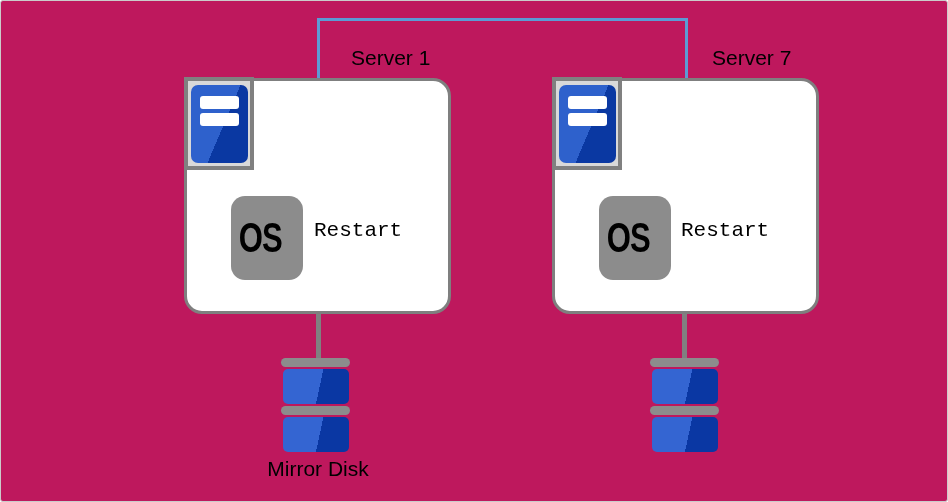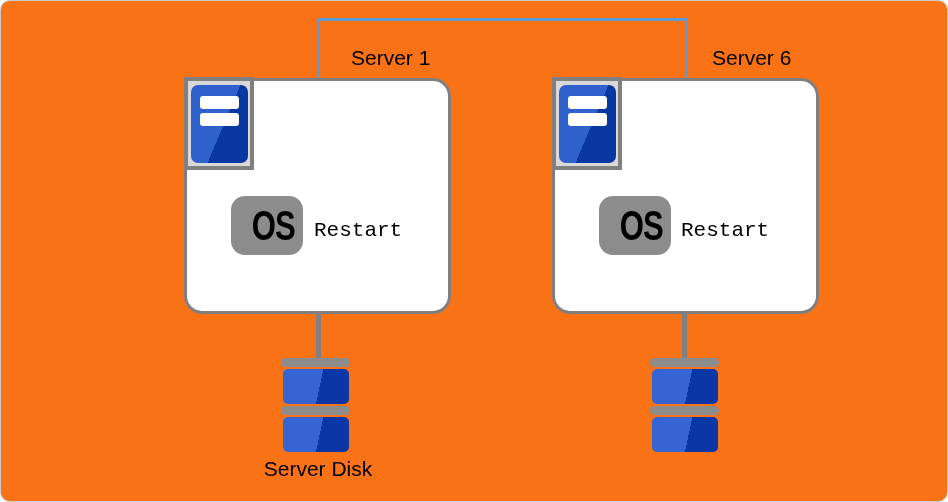--- a/index.html
+++ b/index.html
@@ -1,18 +1,18 @@
 <!DOCTYPE html>
 <html><head>
 <meta charset="utf-8">
 <style>
   html,body { margin:0; padding:0; background:#fff; }
   .canvas {
     position:relative; width:948px; height:502px; box-sizing:border-box;
-    background:#f97316; border:1px solid #cbcbcb; border-radius:10px;
+    background:#be185d; border:1px solid #cbcbcb; border-radius:3px;
     font-family:"Liberation Sans", sans-serif; color:#000; overflow:hidden;
   }
 
   
   .link-h { position:absolute; left:316px; top:17px; width:371px; height:3px; background:#5B9BD5; }
   .link-v { position:absolute; top:17px; width:3px; height:61px; background:#5B9BD5; }
   .link-v.left  { left:316px; }
   .link-v.right { left:684px; }
 
   
@@ -42,23 +42,23 @@
   }
   .tower .bar {
     position:absolute; left:9px; width:39px; height:13px;
     background:#ffffff; border-radius:3px;
   }
   .tower .bar.b1 { top:11px; }
   .tower .bar.b2 { top:28px; }
 
   
   .os-badge {
-    position:absolute; top:195px; width:72px; height:59px;
+    position:absolute; top:195px; width:72px; height:84px;
     background:#8C8C8C; border-radius:14px;
-    display:flex; align-items:center; justify-content:flex-end;
+    display:flex; align-items:center; justify-content:flex-start;
   }
   .os-badge.o1 { left:230px; }
   .os-badge.o2 { left:598px; }
   .os-text {
     font-size:42px; font-weight:bold; letter-spacing:-1px;
     transform:scaleX(0.74); transform-origin:center; line-height:1;
   }
   .action-label { position:absolute; top:219px; font-size:21px; line-height:22px; white-space:nowrap;font-family:Liberation Mono, monospace; }
   .action-label.a1 { left:313px; }
   .action-label.a2 { left:680px; }
@@ -83,21 +83,21 @@
 </head>
 <body>
 
 <div class="canvas">
 
   <div class="link-h"></div>
   <div class="link-v left"></div>
   <div class="link-v right"></div>
 
   <div class="server-label s1">Server 1</div>
-  <div class="server-label s2">Server 6</div>
+  <div class="server-label s2">Server 7</div>
 
   <div class="server-box b1"></div>
   <div class="server-box b2"></div>
 
   <div class="tower-frame f1">
     <div class="tower">
       <div class="bar b1"></div>
       <div class="bar b2"></div>
     </div>
   </div>
@@ -127,15 +127,15 @@
     <div class="pill"></div>
     <div class="platter"></div>
   </div>
   <div class="disk k2">
     <div class="pill"></div>
     <div class="platter"></div>
     <div class="pill"></div>
     <div class="platter"></div>
   </div>
 
-  <div class="mirror-label">Server Disk</div>
+  <div class="mirror-label">Mirror Disk</div>
 
 </div>
 
 </body></html>

